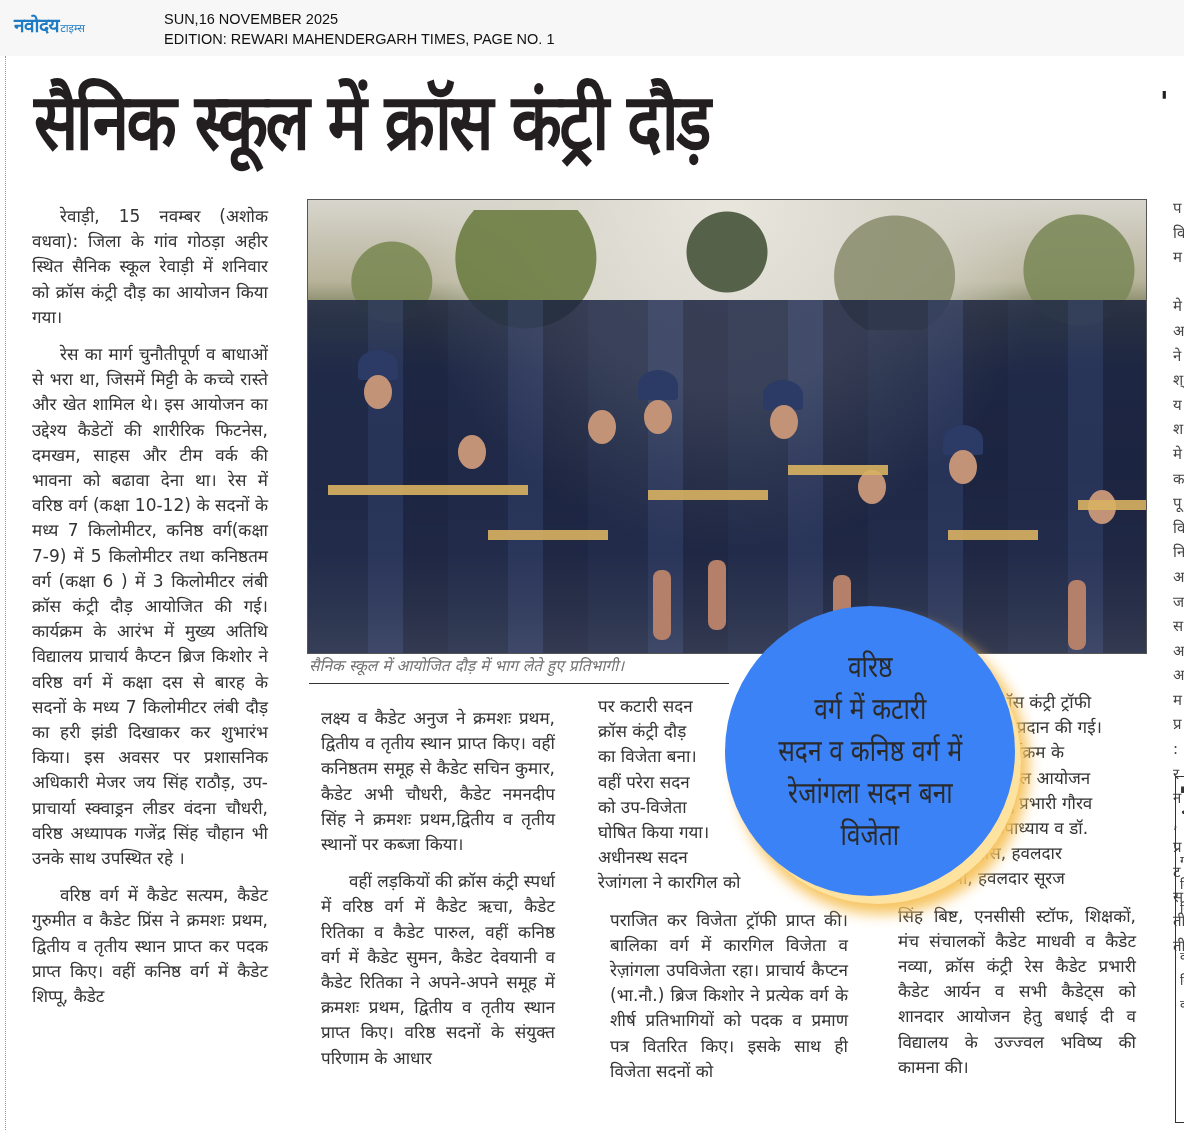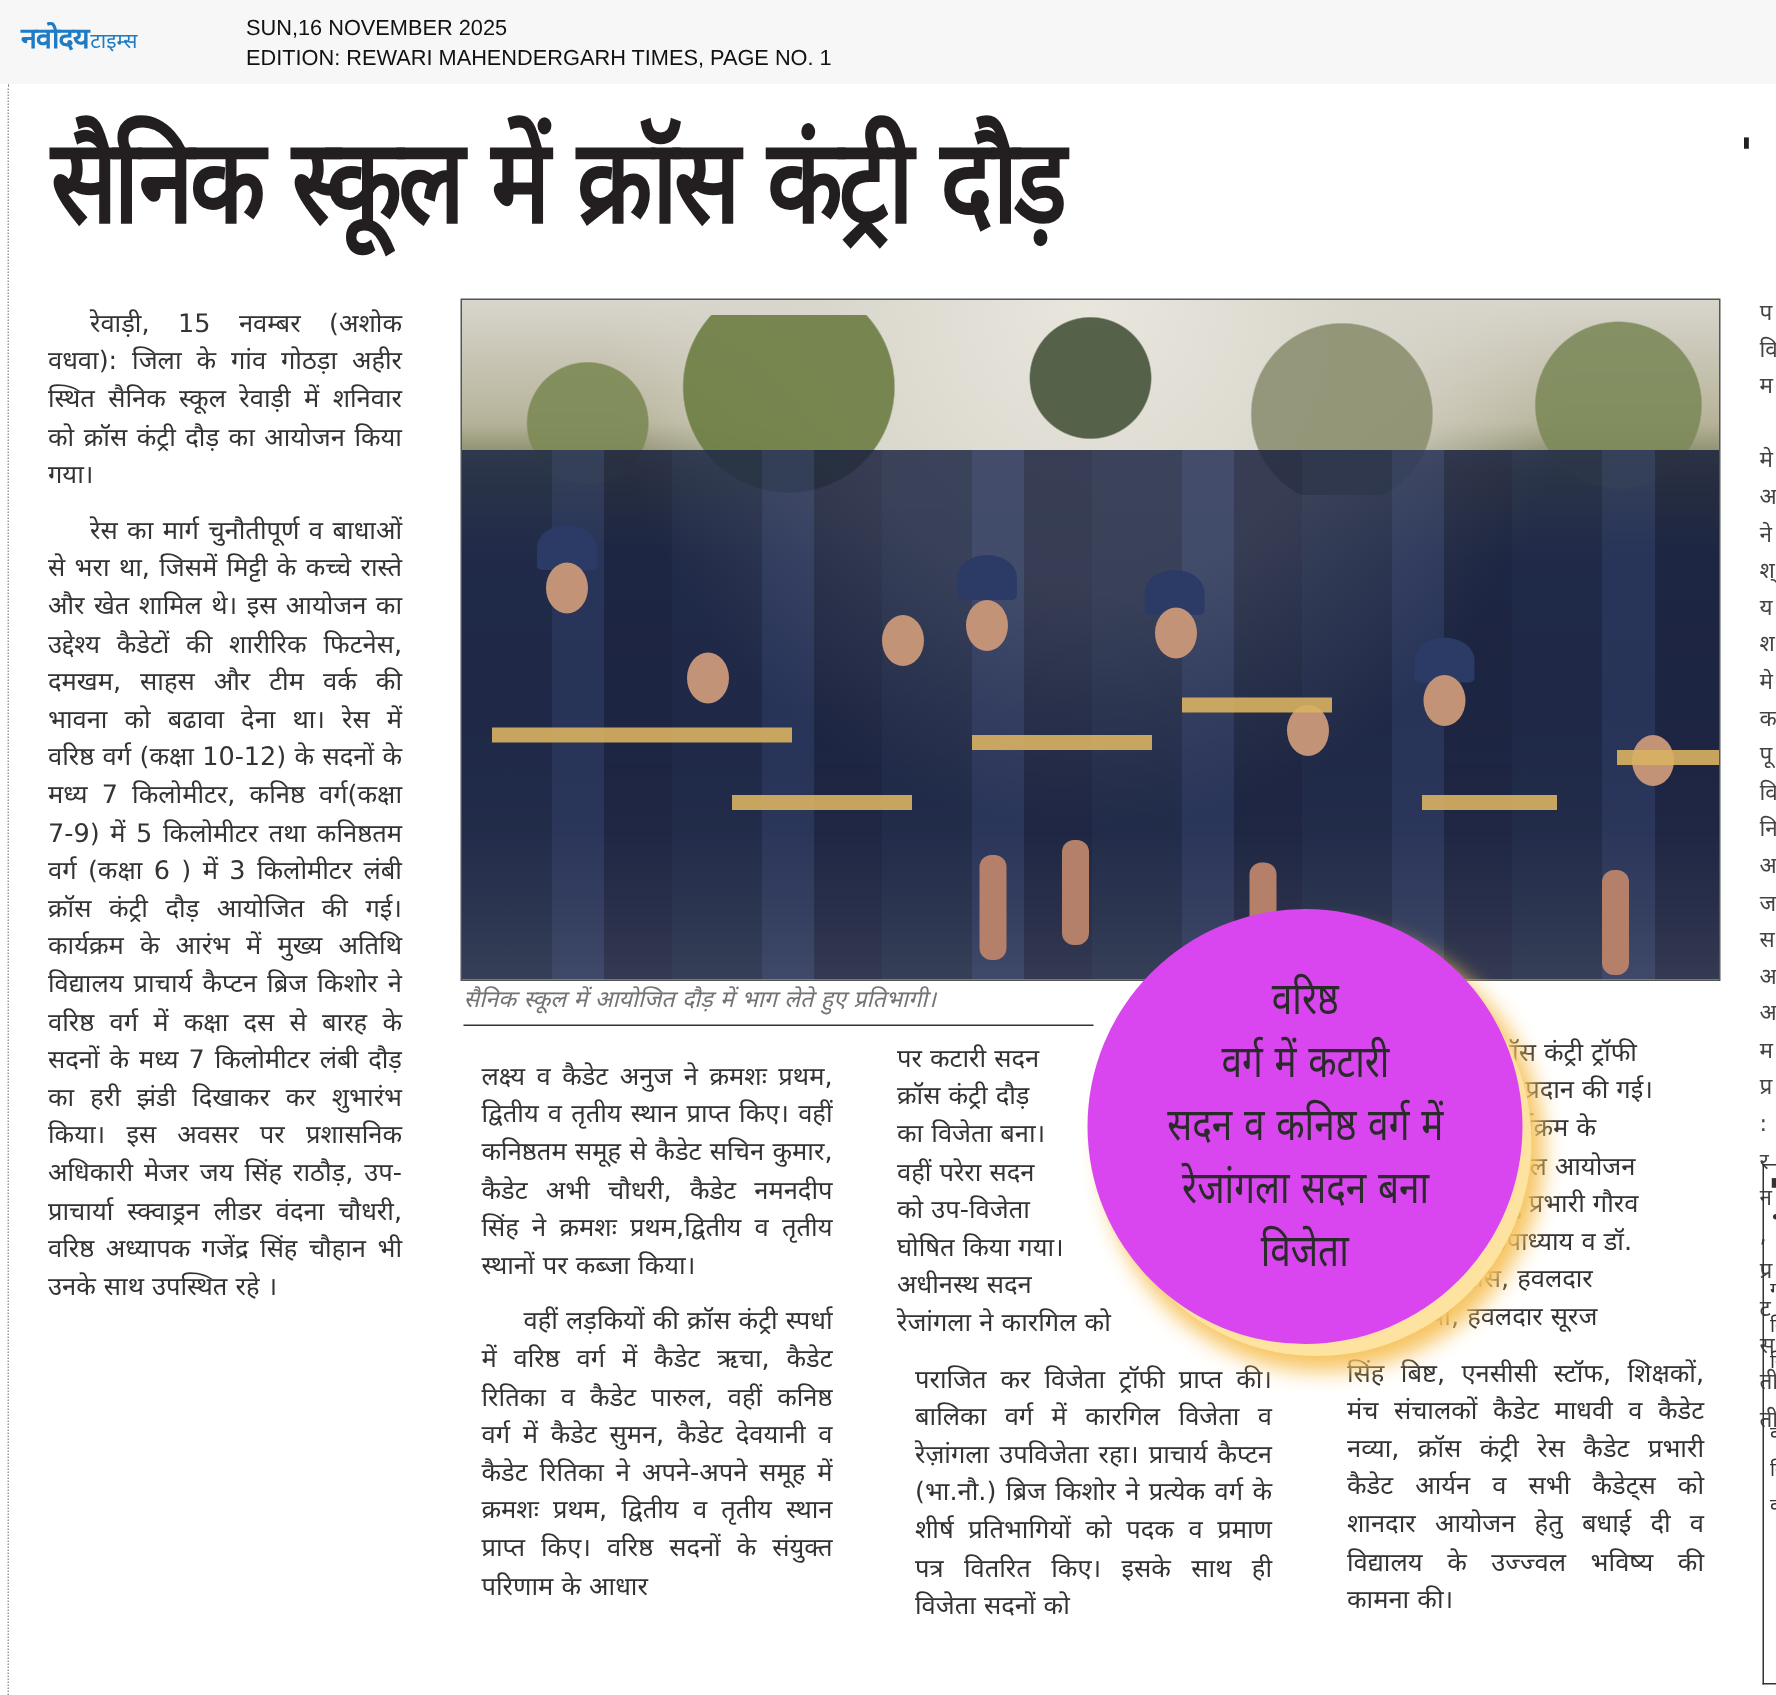--- a/index.html
+++ b/index.html
@@ -13,21 +13,21 @@
   .topbar {
     position: absolute; left: 0; top: 0; width: 1184px; height: 56px;
     background: #f7f7f7;
     padding-left: 20px;
   }
   .logo {
     position: absolute; left: 14px; top: 12px;
     display: flex; align-items: baseline; color: #1e7bc4;
   }
   .logo .main { font-family: "DejaVu Sans", sans-serif; font-weight: bold; font-size: 19px; letter-spacing: -0.5px; }
-  .logo .sub { font-size: 14px; margin-left: 1px; }
+  .logo .sub { font-size: 11px; margin-left: 1px; }
   .meta {
     position: absolute; left: 164px; top: 9px;
     font-family: "Liberation Sans", sans-serif; font-size: 14.5px; line-height: 20px;
     color: #111; font-weight: normal;
   }
   .page {
     position: absolute; left: 0; top: 56px; width: 1184px; height: 1074px;
   }
   .left-rule {
     position: absolute; left: 5px; top: 0; width: 0; height: 1074px;
@@ -92,21 +92,21 @@
   }
   .caption {
     position: absolute; left: 309px; top: 599px; width: 420px;
     font-family: "DejaVu Sans", sans-serif; font-style: italic;
     font-size: 15.5px; line-height: 22px; color: #737373;
     border-bottom: 1.5px solid #333; padding-bottom: 6px;
     white-space: nowrap;
   }
   .pullquote {
     position: absolute; left: 725px; top: 550px; width: 290px; height: 290px;
-    border-radius: 50%; background: #d946ef;
+    border-radius: 50%; background: #3b82f6;
     box-shadow: 8px 10px 0 -2px #fde2a0, 12px 16px 14px 2px #f7c460;
     display: flex; flex-direction: column; align-items: center; justify-content: center;
     text-align: center;
   }
   .pullquote span {
     display: block; font-family: "DejaVu Sans", sans-serif;
     font-size: 30px; line-height: 42px; color: #2a2a2a; white-space: nowrap;
     transform: scaleX(0.82);
   }
   .right-clip {
@@ -138,20 +138,21 @@
 <div class="page">
   <div class="left-rule"></div>
 
   <div class="headline">सैनिक स्कूल में क्रॉस कंट्री दौड़</div>
 
   <div class="right-mark">'</div>
 
   <div class="col" id="col1">
     <p>रेवाड़ी, 15 नवम्बर (अशोक वधवा): जिला के गांव गोठड़ा अहीर स्थित सैनिक स्कूल रेवाड़ी में शनिवार को क्रॉस कंट्री दौड़ का आयोजन किया गया।</p>
     <p>रेस का मार्ग चुनौतीपूर्ण व बाधाओं से भरा था, जिसमें मिट्टी के कच्चे रास्ते और खेत शामिल थे। इस आयोजन का उद्देश्य कैडेटों की शारीरिक फिटनेस, दमखम, साहस और टीम वर्क की भावना को बढावा देना था। रेस में वरिष्ठ वर्ग (कक्षा 10-12) के सदनों के मध्य 7 किलोमीटर, कनिष्ठ वर्ग(कक्षा 7-9) में 5 किलोमीटर तथा कनिष्ठतम वर्ग (कक्षा 6 ) में 3 किलोमीटर लंबी क्रॉस कंट्री दौड़ आयोजित की गई। कार्यक्रम के आरंभ में मुख्य अतिथि विद्यालय प्राचार्य कैप्टन ब्रिज किशोर ने वरिष्ठ वर्ग में कक्षा दस से बारह के सदनों के मध्य 7 किलोमीटर लंबी दौड़ का हरी झंडी दिखाकर कर शुभारंभ किया। इस अवसर पर प्रशासनिक अधिकारी मेजर जय सिंह राठौड़, उप-प्राचार्या स्क्वाड्रन लीडर वंदना चौधरी, वरिष्ठ अध्यापक गजेंद्र सिंह चौहान भी उनके साथ उपस्थित रहे ।</p>
+    <p>वरिष्ठ वर्ग में कैडेट सत्यम, कैडेट गुरुमीत व कैडेट प्रिंस ने क्रमशः प्रथम, द्वितीय व तृतीय स्थान प्राप्त कर पदक प्राप्त किए। वहीं कनिष्ठ वर्ग में कैडेट शिप्पू, कैडेट</p>
   </div>
 
   <div class="photo">
     <div class="trees"></div>
     <div class="crowd"></div>
     <div class="cap" style="left:50px;top:150px"></div>
     <div class="face" style="left:56px;top:175px"></div>
     <div class="face" style="left:150px;top:235px"></div>
     <div class="cap" style="left:330px;top:170px"></div>
     <div class="face" style="left:336px;top:200px"></div>

